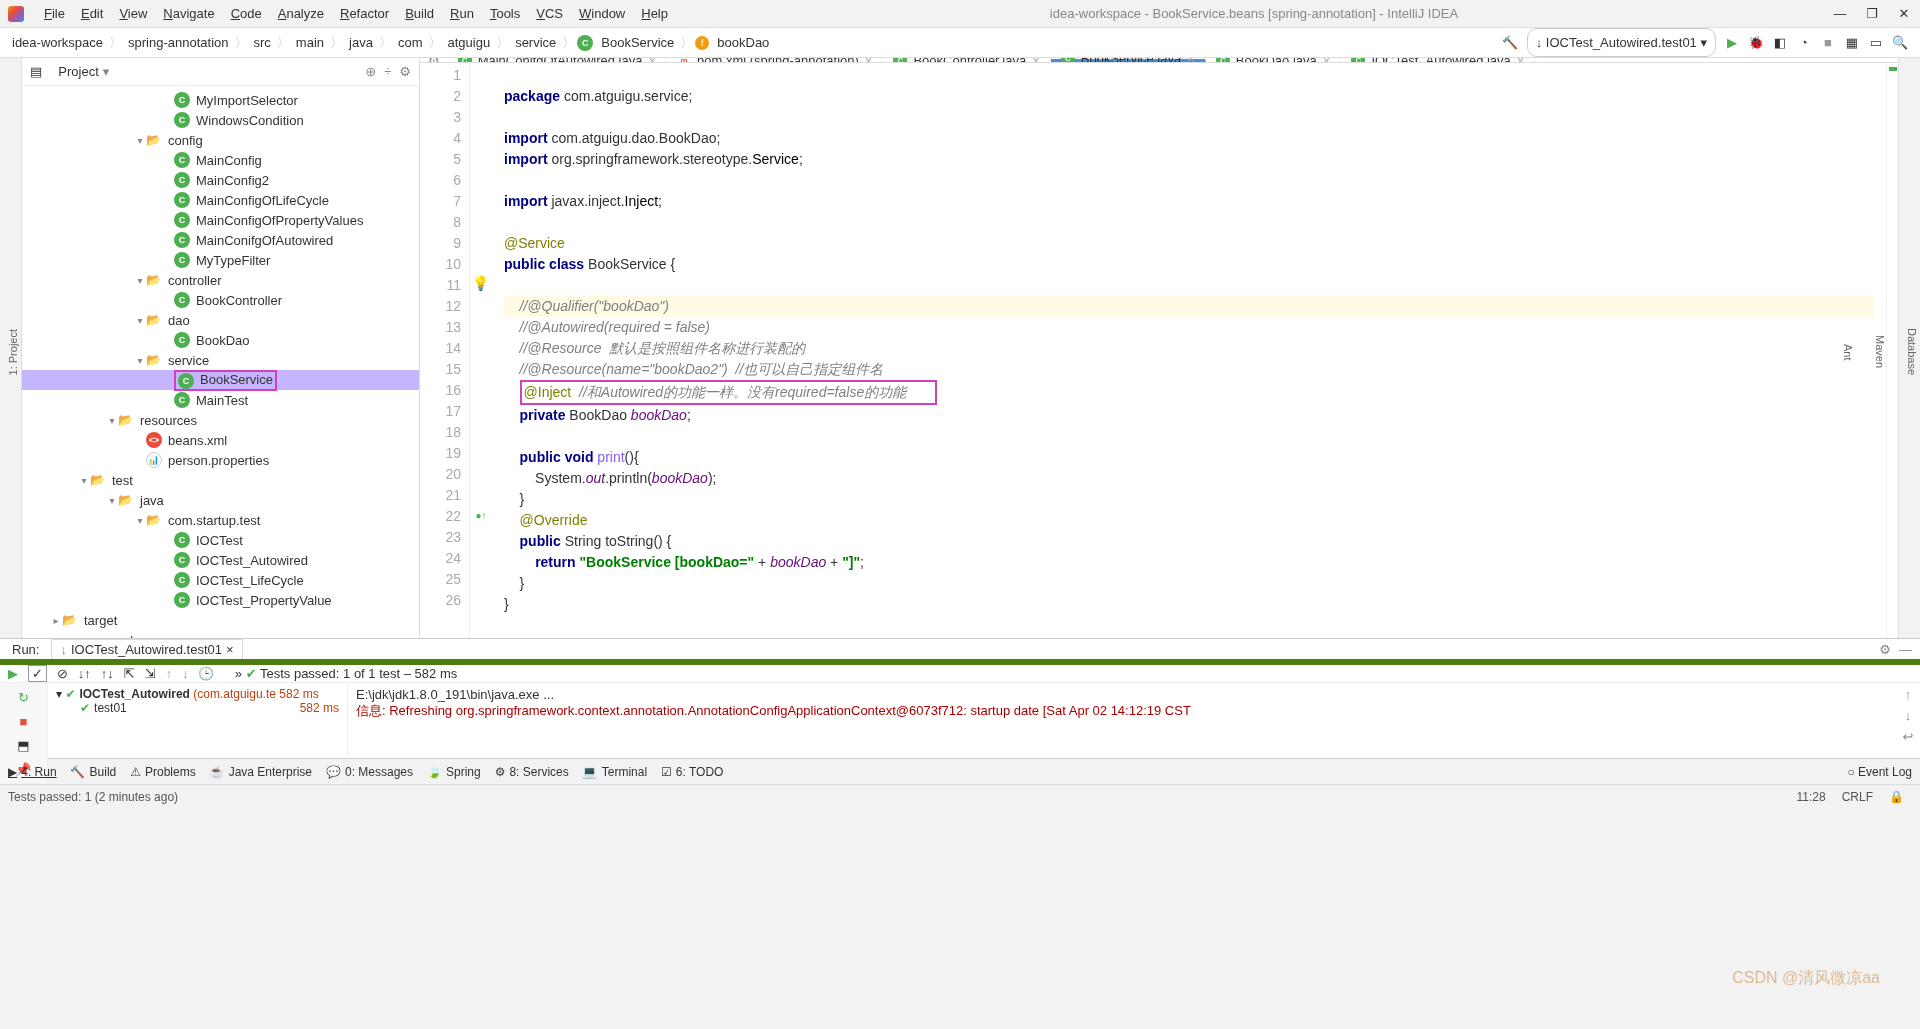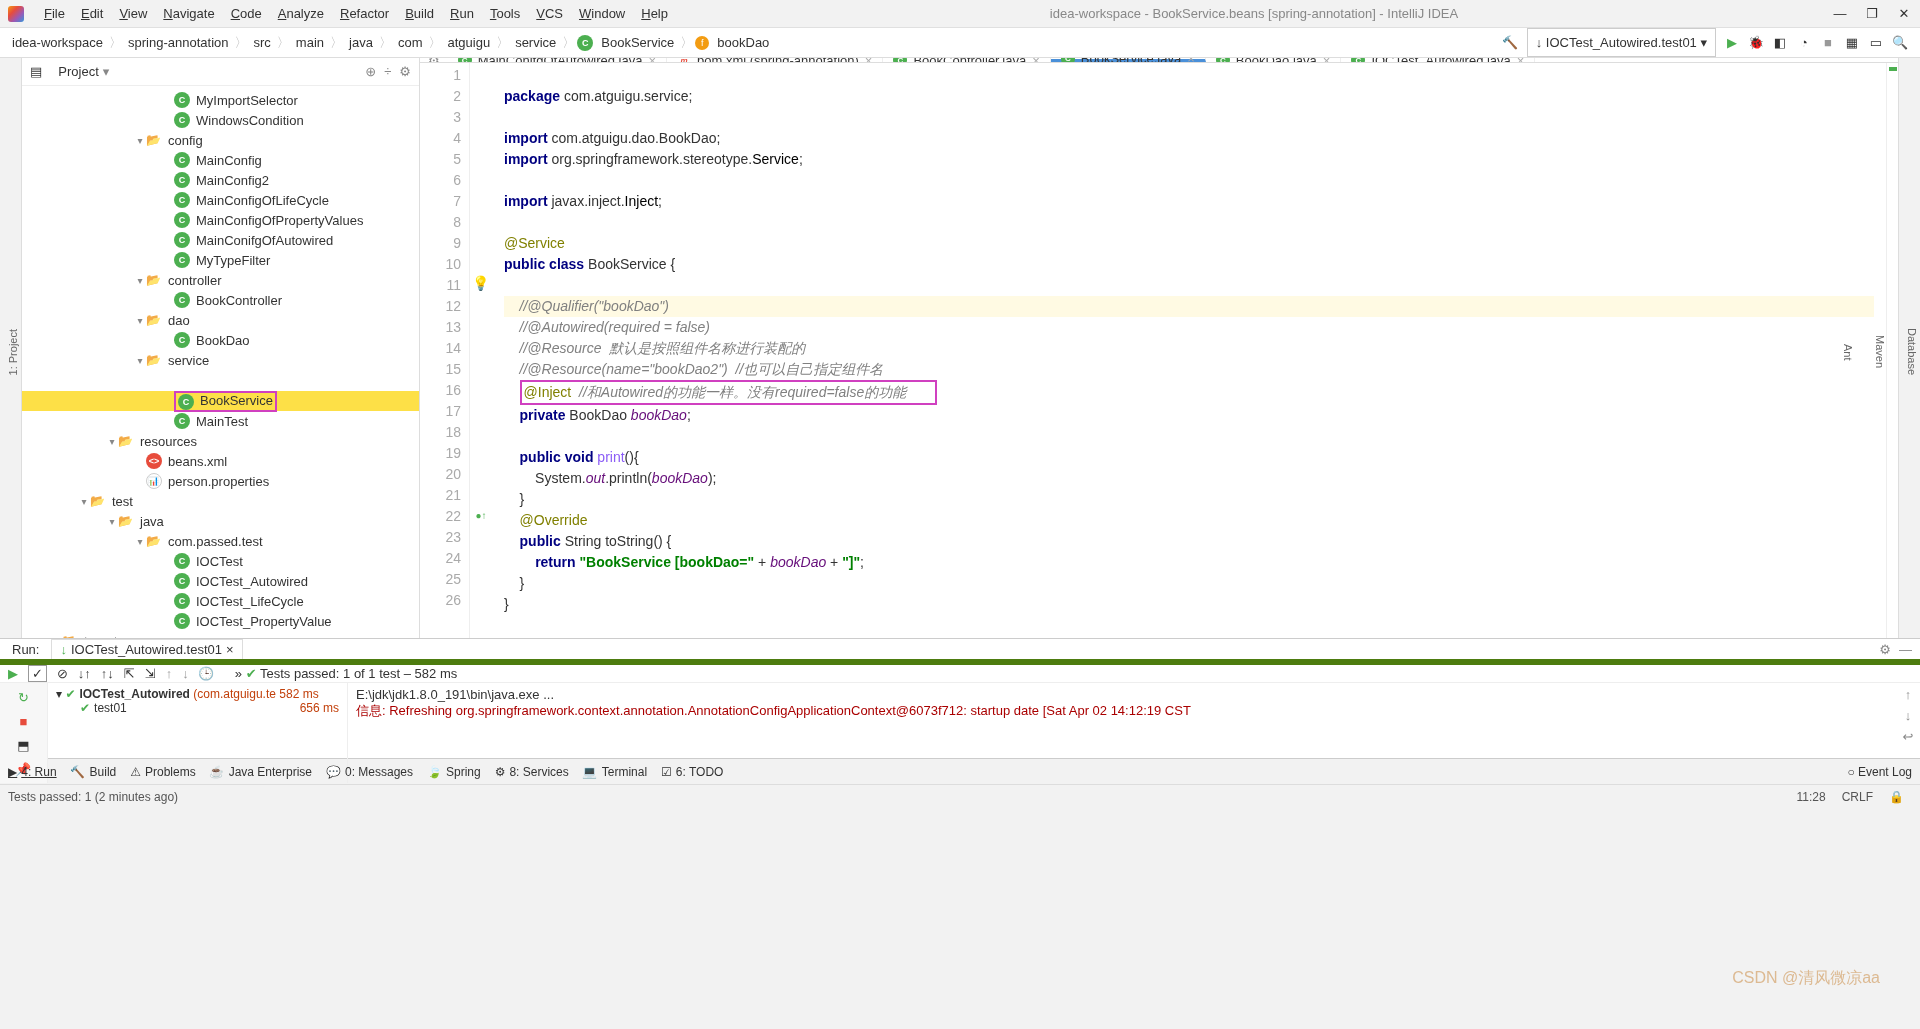--- a/index.html
+++ b/index.html
@@ -9,37 +9,37 @@
 .menubar .menu-item { padding: 0 8px; cursor: pointer; }
 .menubar .menu-item u { text-decoration: underline; }
 .menubar .title { flex: 1; text-align: center; color: #888; }
 .menubar .win-controls { display: flex; gap: 16px; }
 .menubar .win-controls span { width: 16px; text-align: center; cursor: pointer; }
 
 .navbar { height: 30px; background: #fff; border-bottom: 1px solid #ddd; display: flex; align-items: center; padding: 0 8px; }
 .navbar .crumb { padding: 0 4px; color: #333; text-align: center; }
 .navbar .sep { color: #bbb; padding: 0 2px; }
 .navbar .spacer { flex: 1; }
-.navbar .run-select { border: 1px solid #ccc; padding: 6px 8px; border-radius: 0; margin: 0 4px; }
+.navbar .run-select { border: 1px solid #ccc; padding: 6px 8px; border-radius: 10px; margin: 0 4px; }
 .navbar .nav-icon { width: 20px; height: 20px; display: inline-flex; align-items: center; justify-content: center; margin: 0 2px; cursor: pointer; }
 .green { color: #4caf50; }
 .red { color: #e74c3c; }
 .gray { color: #999; }
 
 .main-area { display: flex; height: 580px; }
 .left-tool { width: 22px; background: #f2f2f2; border-right: 1px solid #ddd; writing-mode: vertical-rl; text-orientation: mixed; font-size: 11px; color: #666; display: flex; flex-direction: column; align-items: center; padding-top: 8px; gap: 20px; }
 .left-tool .vtab { transform: rotate(180deg); padding: 6px 2px; cursor: pointer; }
 
 .project-panel { width: 398px; background: #fff; border-right: 1px solid #ddd; display: flex; flex-direction: column; }
 .project-header { height: 28px; display: flex; align-items: center; padding: 0 8px; border-bottom: 1px solid #eee; }
 .project-header .ph-title { font-weight: 400; margin-left: 16px; }
 .project-header .ph-icons { margin-left: auto; display: flex; gap: 8px; color: #888; }
 .project-tree { flex: 1; overflow: auto; padding: 4px 0; }
 .tree-row { display: flex; align-items: center; height: 20px; padding-left: 8px; cursor: pointer; }
-.tree-row.selected { background: #fde047; margin-top: 21px; }
+.tree-row.selected { background: #c4b5fd; }
 .tree-icon { width: 16px; height: 16px; margin-right: 6px; border-radius: 8px; display: inline-flex; align-items: center; justify-content: center; font-size: 9px; font-weight: bold; }
 .icon-c { background: #4caf50; color: #fff; }
 .icon-folder { color: #aaa; }
 .icon-folder::before { content:"📁"; font-size:12px; }
 .icon-folder.open::before { content:"📂"; }
 .icon-xml { background: #e74c3c; color:#fff; }
 .icon-prop { background:#fff; border:1px solid #ccc; }
 .arrow { width: 12px; color: #888; font-size: 10px; text-align:center; }
 .highlight-box { border: 2px solid #d040c0; padding: 0 2px; }
 
@@ -282,21 +282,21 @@
           <span>test</span>
         </div>
         <div class="tree-row" style="padding-left: 84px;">
           <span class="arrow">▾</span>
           <span class="tree-icon icon-folder open"></span>
           <span>java</span>
         </div>
         <div class="tree-row" style="padding-left: 112px;">
           <span class="arrow">▾</span>
           <span class="tree-icon icon-folder open"></span>
-          <span>com.passed.test</span>
+          <span>com.startup.test</span>
         </div>
         <div class="tree-row" style="padding-left: 140px;">
           <span class="arrow"></span>
           <span class="tree-icon icon-c">C</span>
           <span>IOCTest</span>
         </div>
         <div class="tree-row" style="padding-left: 140px;">
           <span class="arrow"></span>
           <span class="tree-icon icon-c">C</span>
           <span>IOCTest_Autowired</span>
@@ -485,21 +485,21 @@
   </div>
   <div class="run-body">
     <div class="run-left">
       <span class="ri green">↻</span>
       <span class="ri red">■</span>
       <span class="ri">⬒</span>
       <span class="ri">📌</span>
     </div>
     <div class="run-mid">
       <div><span>▾</span> <span class="tick">✔</span><b>IOCTest_Autowired</b> <span class="muted">(com.atguigu.te 582 ms</span></div>
-      <div style="padding-left:24px;"><span class="tick">✔</span><span>test01</span> <span class="muted" style="float:right;">656 ms</span></div>
+      <div style="padding-left:24px;"><span class="tick">✔</span><span>test01</span> <span class="muted" style="float:right;">582 ms</span></div>
     </div>
     <div class="run-console">
       <div class="l1">E:\jdk\jdk1.8.0_191\bin\java.exe ...</div>
       <div class="l2">信息: Refreshing org.springframework.context.annotation.AnnotationConfigApplicationContext@6073f712: startup date [Sat Apr 02 14:12:19 CST</div>
     </div>
     <div style="width:24px;display:flex;flex-direction:column;align-items:center;gap:6px;padding:4px 0;color:#888;">
       <span>↑</span>
       <span>↓</span>
       <span>↩</span>
     </div>

